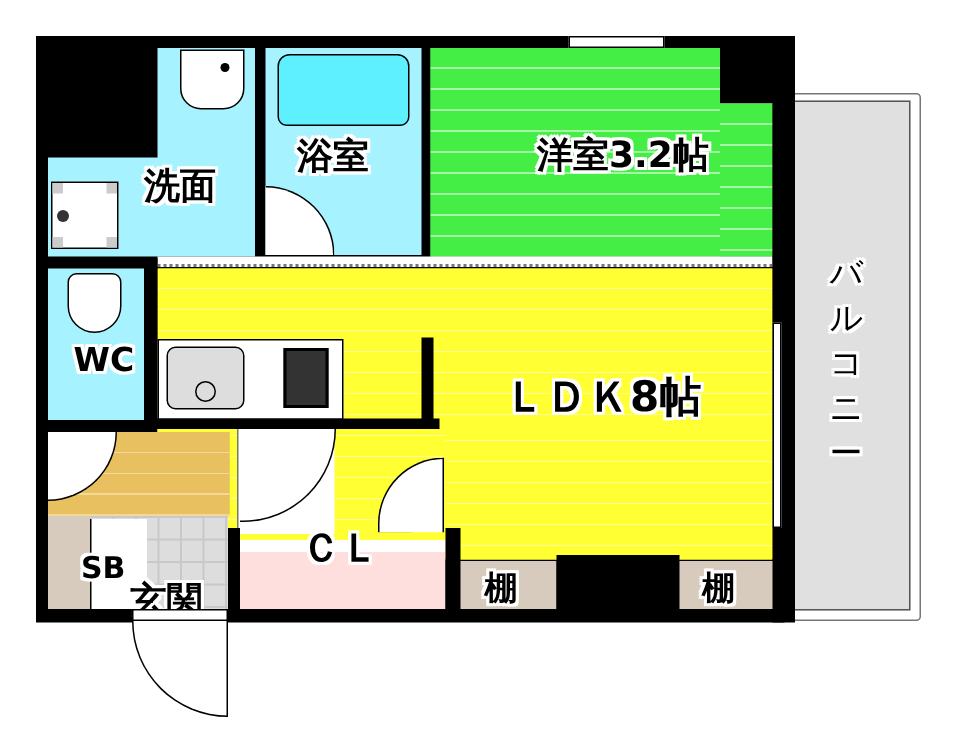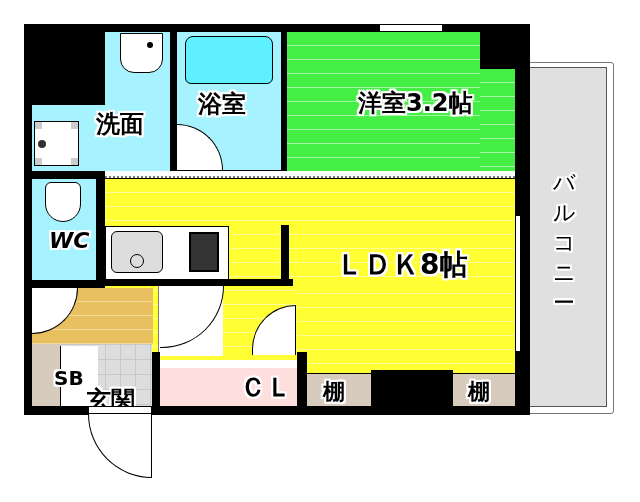--- a/index.html
+++ b/index.html
@@ -58,21 +58,21 @@
 
 <div class="abs stripes-green" style="left:287px;top:32px;width:193px;height:139px;"></div>
 <div class="abs stripes-green" style="left:480px;top:69px;width:35px;height:102px;"></div>
 <div class="abs" style="left:379px;top:24px;width:64px;height:8px;background:#fff;border:1px solid #000;"></div>
 <div class="label" style="left:334px;top:87px;font-size:24px;padding-left:24px;">洋室3.2帖</div>
 
 <div class="abs" style="left:105px;top:171px;width:410px;height:7px;background:#fff;border-bottom:2px dotted #777;"></div>
 
 <div class="abs blue" style="left:32px;top:179px;width:64px;height:101px;"></div>
 <div class="abs" style="left:45px;top:182px;width:36px;height:40px;background:#fff;border:1.5px solid #000;border-radius:6px 6px 18px 18px;"></div>
-<div class="label" style="left:49px;top:228px;font-size:22px;font-style:italic;">WC</div>
+<div class="label" style="left:49px;top:228px;font-size:22px;">WC</div>
 
 <div class="abs stripes-yellow" style="left:105px;top:179px;width:410px;height:193px;"></div>
 <div class="abs stripes-yellow" style="left:297px;top:280px;width:218px;height:93px;"></div>
 
 <div class="abs" style="left:105px;top:226px;width:124px;height:54px;background:#fff;border:1px solid #000;"></div>
 <div class="abs" style="left:111px;top:231px;width:52px;height:42px;background:#ddd;border:1.5px solid #000;border-radius:6px;">
   <div class="abs" style="left:18px;top:22px;width:14px;height:14px;border-radius:50%;border:1px solid #000;background:#ddd;"></div>
 </div>
 <div class="abs" style="left:189px;top:232px;width:30px;height:40px;background:#333;border:2px solid #000;"></div>
 <div class="abs wall" style="left:96px;top:279px;width:197px;height:7px;"></div>
@@ -89,21 +89,21 @@
 <div class="abs" style="left:252px;top:305px;width:44px;height:50px;background:#fff;border-left:1.5px solid #000;border-top:1.5px solid #000;border-right:1.5px solid #000;border-radius:44px 0 0 0;"></div>
 
 <div class="abs" style="left:32px;top:344px;width:28px;height:62px;background:#d6cbbd;"></div>
 <div class="abs" style="left:60px;top:344px;width:92px;height:62px;background:#ddd;background-image:linear-gradient(#c8c8c8 1px, transparent 1px),linear-gradient(90deg,#c8c8c8 1px, transparent 1px);background-size:15px 15px;"></div>
 <div class="abs" style="left:60px;top:346px;width:38px;height:60px;background:#fff;border-left:1px solid #000;"></div>
 <div class="label" style="left:31px;top:366px;font-size:20px;padding-left:23px;">SB</div>
 <div class="label" style="left:87px;top:364px;font-size:24px;margin-top:20px;">玄関</div>
 <div class="abs wall" style="left:152px;top:352px;width:8px;height:62px;"></div>
 
 <div class="abs" style="left:160px;top:360px;width:137px;height:46px;background:#ffdede;border-top:8px solid #fff;"></div>
-<div class="label" style="left:201px;top:370px;font-size:26px;margin-left:39px;">ＣＬ</div>
+<div class="label" style="left:201px;top:348px;font-size:26px;">ＣＬ</div>
 <div class="abs wall" style="left:297px;top:352px;width:10px;height:62px;"></div>
 
 <div class="abs" style="left:307px;top:374px;width:64px;height:32px;background:#d6cbbd;"></div>
 <div class="label" style="left:323px;top:377px;font-size:22px;">棚</div>
 <div class="abs wall" style="left:371px;top:370px;width:82px;height:44px;"></div>
 <div class="abs" style="left:453px;top:374px;width:62px;height:32px;background:#d6cbbd;"></div>
 <div class="label" style="left:468px;top:377px;font-size:22px;">棚</div>
 
 <div class="abs" style="left:88px;top:406px;width:64px;height:72px;background:#fff;border-right:1.5px solid #000;border-left:1px solid #000;border-bottom:1.5px solid #000;border-radius:0 0 0 64px;"></div>
 <div class="abs" style="left:88px;top:406px;width:64px;height:8px;background:#fff;border:1px solid #000;"></div>

